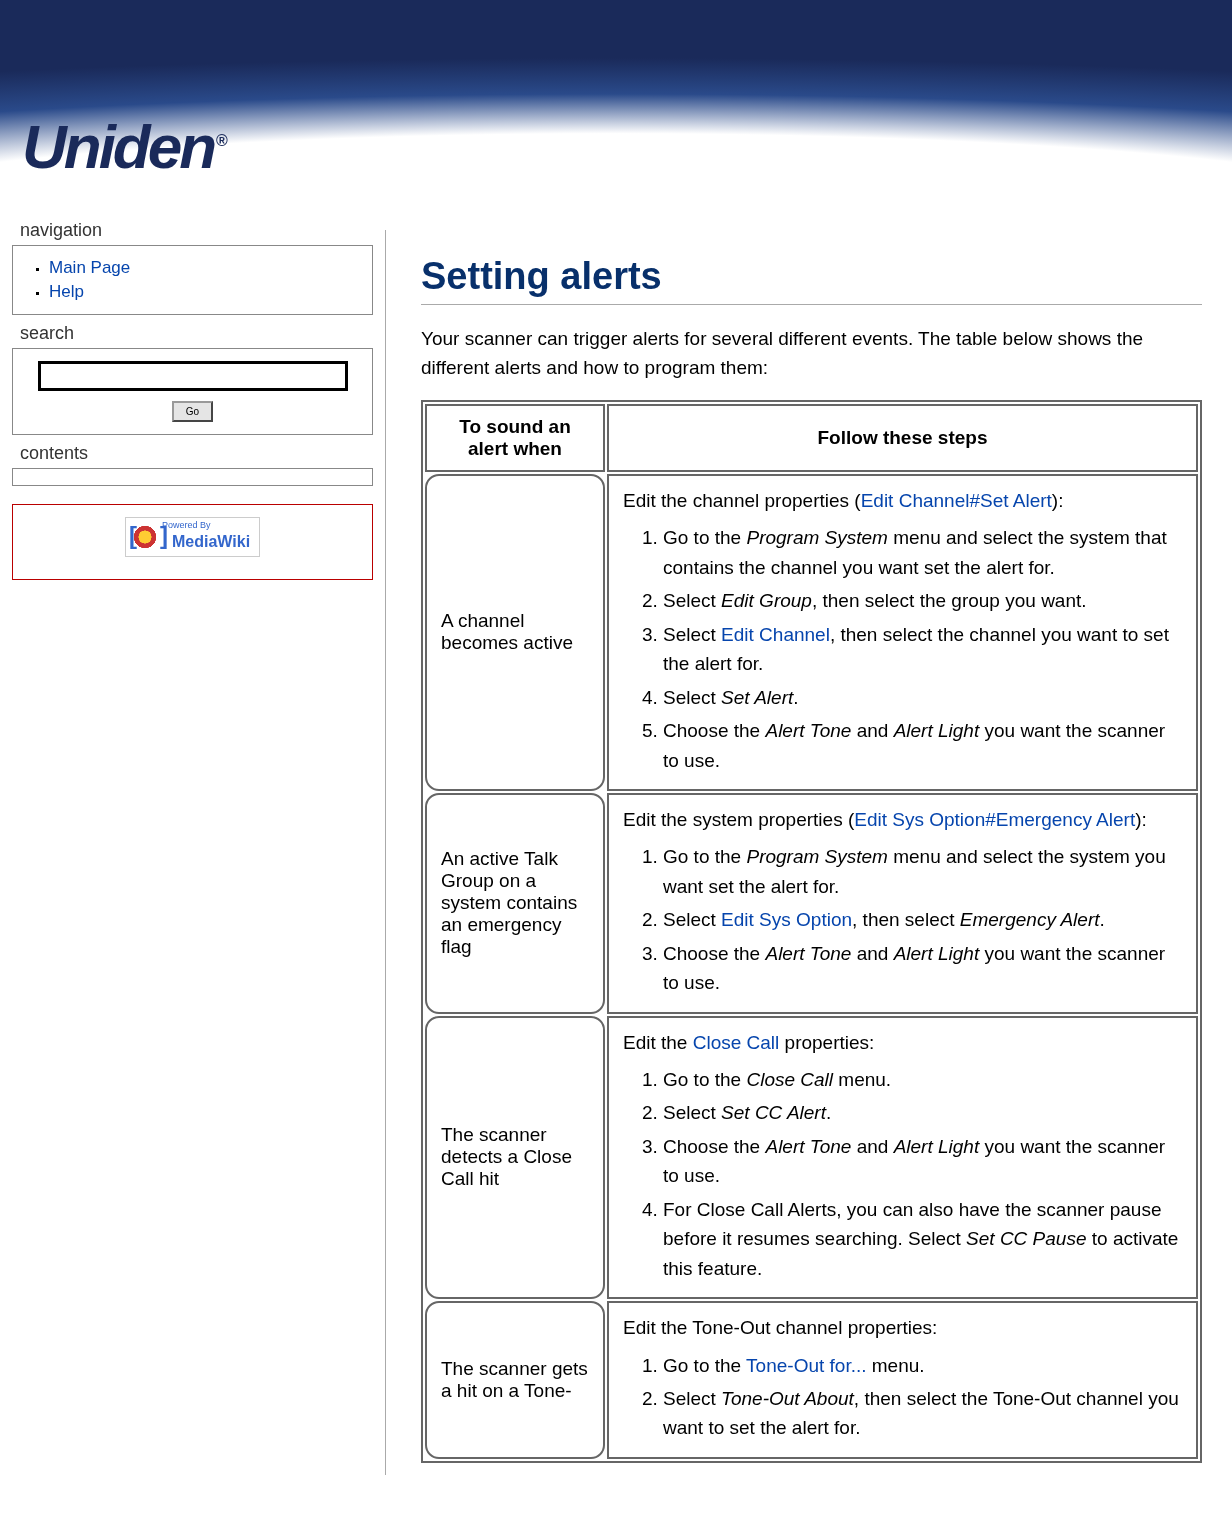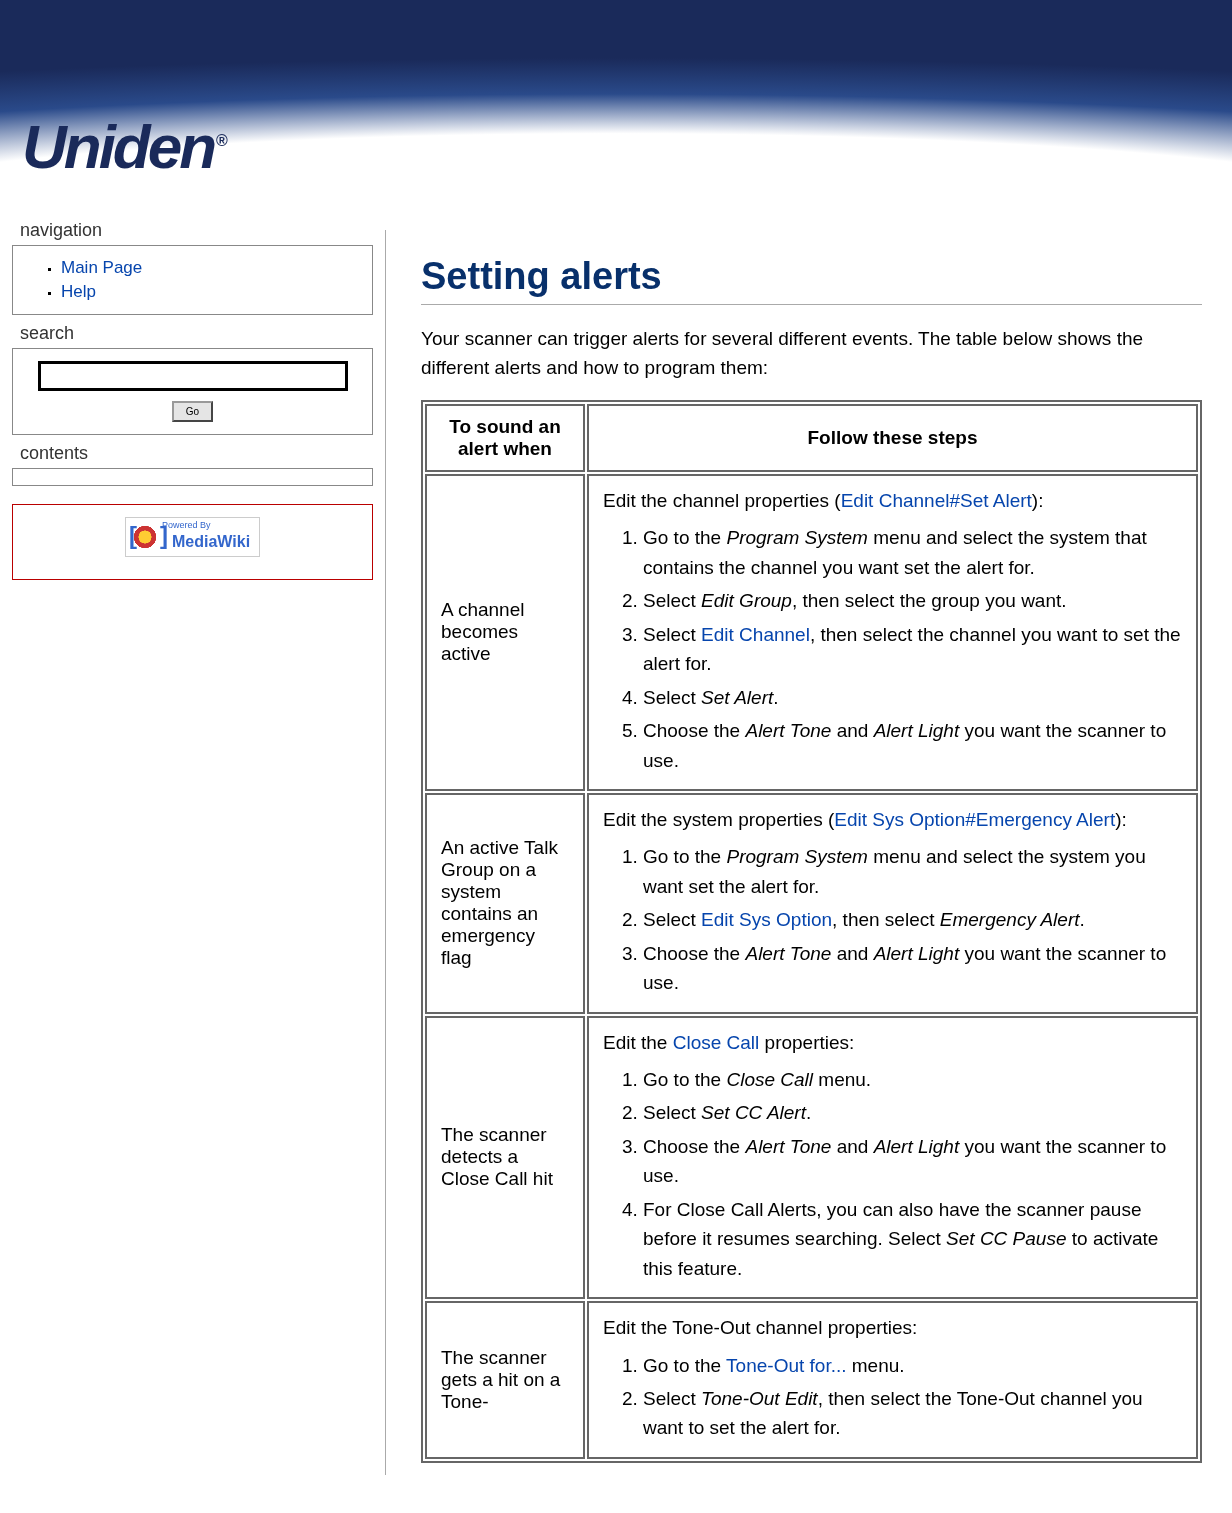--- a/index.html
+++ b/index.html
@@ -36,21 +36,21 @@
   padding: 12px;
 }
 .side-box-title {
   font-size: 18px;
   margin: 8px 0 4px 8px;
   color: #333;
 }
 .side-box {
   border: 1px solid #888;
   background: #fff;
-  padding: 10px 26px;
+  padding: 10px 14px;
 }
 .side-box ul {
   margin: 0;
   padding-left: 22px;
 }
 .side-box li {
   font-size: 17px;
   padding: 2px 0;
   list-style-type: square;
 }
@@ -141,21 +141,22 @@
   border: 2px solid #666;
   padding: 10px 14px;
   font-size: 19px;
   vertical-align: middle;
 }
 table.alerts th {
   text-align: center;
   font-weight: bold;
 }
 table.alerts td.condition {
-  width: 160px;
+  width: 180px;
+  border-radius: 14px;
 }
 table.alerts td.steps { line-height: 1.55; }
 table.alerts ol { margin: 6px 0 2px 0; padding-left: 40px; }
 table.alerts li { padding: 2px 0; }
 a.wiki { color: #0645ad; text-decoration: none; }
 em, i { font-style: italic; }
 </style>
 </head>
 <body>
 
@@ -245,21 +246,21 @@
                 <li>For Close Call Alerts, you can also have the scanner pause before it resumes searching. Select <i>Set CC Pause</i> to activate this feature.</li>
               </ol>
             </td>
           </tr>
           <tr>
             <td class="condition">The scanner gets a hit on a Tone-</td>
             <td class="steps">
               <div>Edit the Tone-Out channel properties:</div>
               <ol>
                 <li>Go to the <a href="#" class="wiki">Tone-Out for...</a> menu.</li>
-                <li>Select <i>Tone-Out Edit</i>, then select the Tone-Out channel you want to set the alert for.</li>
+                <li>Select <i>Tone-Out About</i>, then select the Tone-Out channel you want to set the alert for.</li>
               </ol>
             </td>
           </tr>
         </tbody>
     </table>
   </div>
 
 </div>
 
 </body></html>

